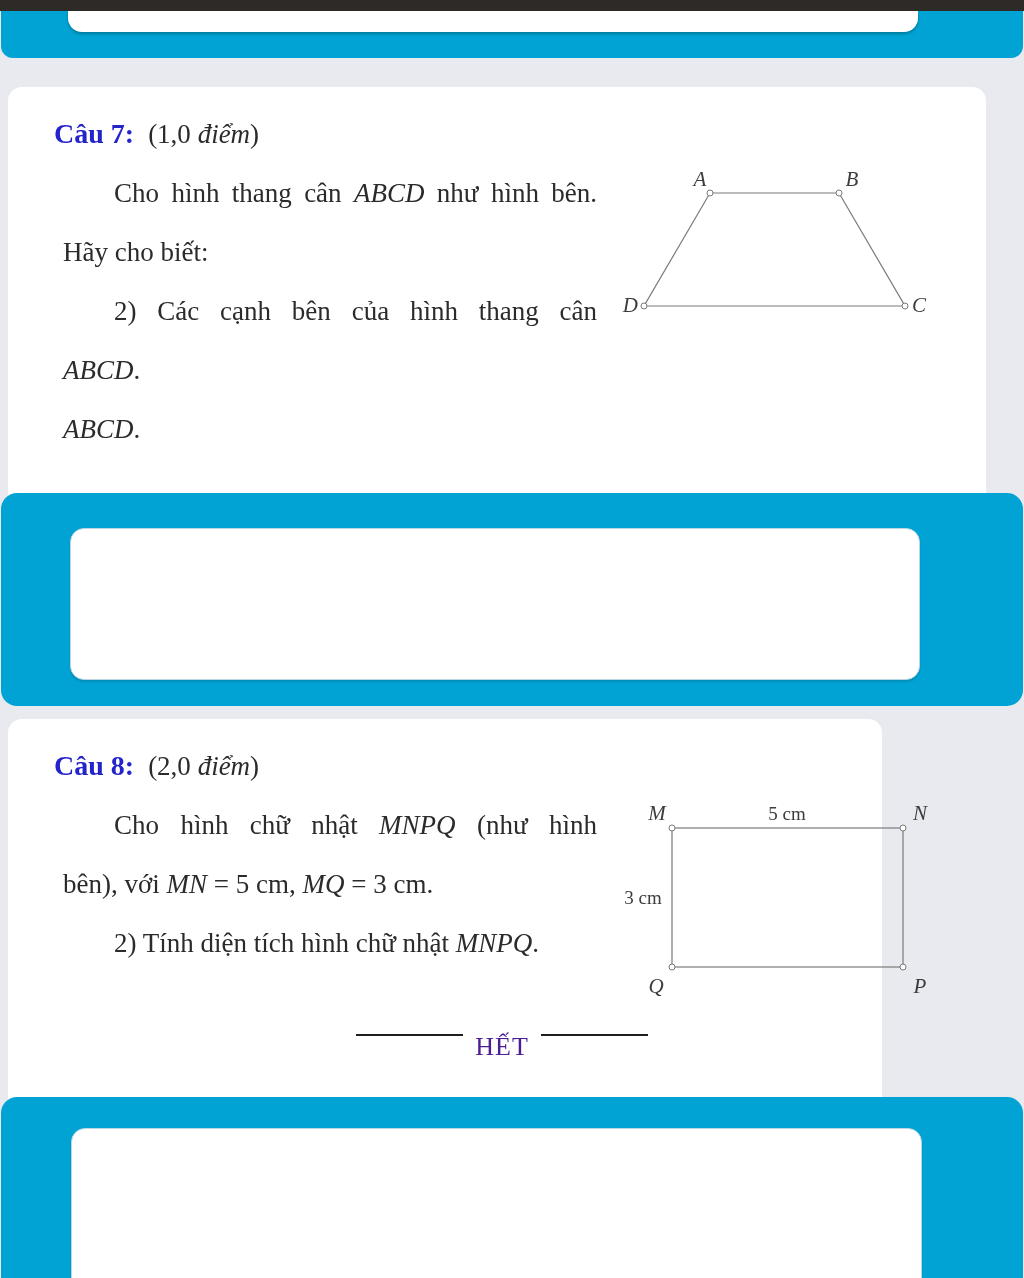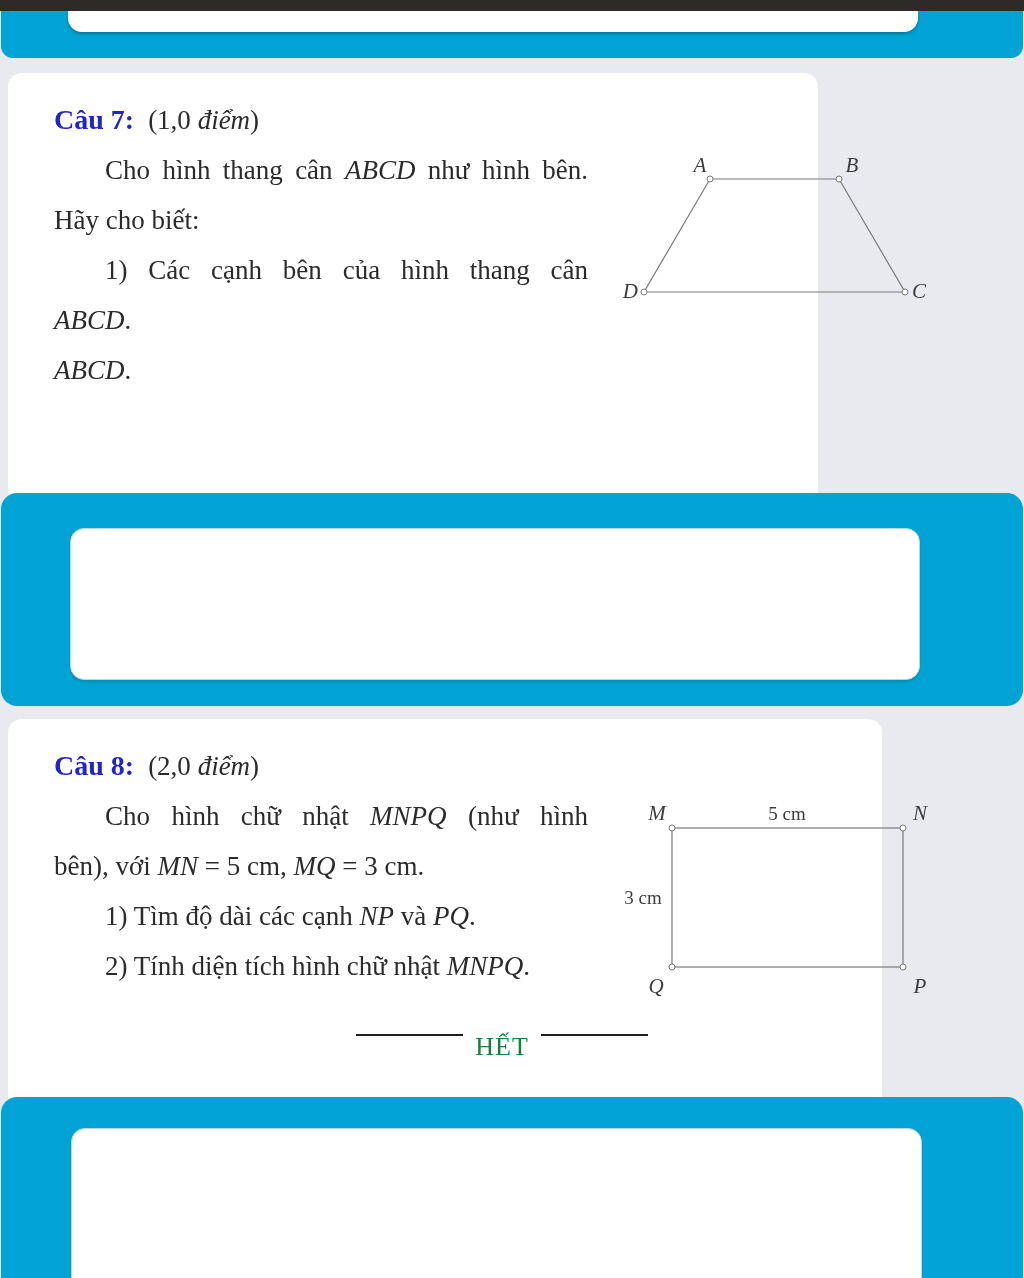--- a/index.html
+++ b/index.html
@@ -16,28 +16,28 @@
   .status-bar{left:0;top:0;width:1024px;height:11px;background:#2e2a28;z-index:5;}
   .band{background:#00a3d3;z-index:2;}
   .band-top{left:1px;top:11px;width:1022px;height:47px;border-radius:0 0 12px 12px;}
   .top-strip{
     left:68px;top:11px;width:850px;height:21px;background:#ffffff;
     border-radius:0 0 14px 14px;z-index:3;
     box-shadow:0 2px 3px rgba(0,0,0,.25);
   }
   
   .card{background:#ffffff;border-radius:14px;z-index:1;}
-  .card-q7{left:8px;top:73px;width:810px;height:430px;}
+  .card-q7{left:8px;top:87px;width:978px;height:430px;}
   .card-q8{left:8px;top:719px;width:874px;height:392px;}
   .content{position:absolute;left:46px;top:22px;width:534px;}
   .heading{height:50px;line-height:50px;font-size:27px;white-space:nowrap;}
   .qnum{color:#2424cb;font-weight:bold;font-size:28px;}
   .pts{margin-left:14px;}
   .line{
-    margin:0;height:50px;line-height:50px;font-size:27px;
+    margin:9px;height:50px;line-height:50px;font-size:27px;
     width:534px;white-space:nowrap;
   }
   .indent{text-indent:51px;}
   .just{white-space:normal;text-align:justify;text-align-last:justify;text-justify:inter-word;}
   .it,i{font-style:italic;}
   
   .band-mid{left:1px;top:493px;width:1022px;height:213px;border-radius:16px;}
   .band-bottom{left:1px;top:1097px;width:1022px;height:182px;border-radius:16px 16px 0 0;}
   .answer-box{
     background:#ffffff;border:1px solid #b9d5e3;border-radius:14px;z-index:3;
@@ -52,39 +52,39 @@
   .fig path,.fig rect{fill:none;stroke:#7a7a7a;stroke-width:1.2;}
   .fig circle{fill:#ffffff;stroke:#7a7a7a;stroke-width:1;}
   .vlabel{font-family:"Liberation Serif","DejaVu Serif",serif;font-style:italic;font-size:21px;fill:#3c3c3c;}
   .dimlabel{font-family:"Liberation Serif","DejaVu Serif",serif;font-size:19px;fill:#3c3c3c;}
   
   .het{
     position:absolute;left:348px;top:294px;width:292px;height:44px;
     display:flex;align-items:center;gap:12px;
   }
   .het .rule{flex:1;border-top:2px solid #1f1f1f;height:0;}
-  .het .het-text{font-size:26px;letter-spacing:1px;color:#15803d;margin-top:24px;}
+  .het .het-text{font-size:26px;letter-spacing:1px;color:#4c1d95;margin-top:24px;}
 </style>
 </head>
 <body>
 
 <div class="abs status-bar"></div>
 
 <div class="abs band band-top">
 </div>
 <div class="abs top-strip"></div>
 
 <section class="abs card card-q7">
   <div class="content">
     <div class="heading">
       <span class="qnum">Câu 7:</span><span class="pts"><span>(1,0 </span><i>điểm</i><span>)</span></span>
     </div>
     <p class="line indent just"><span>Cho hình thang cân </span><span class="it">ABCD</span><span> như hình bên.</span></p>
     <p class="line"><span>Hãy cho biết:</span></p>
-    <p class="line indent just"><span>1) Các cạnh bên của hình thang cân</span></p>
+    <p class="line indent just"><span>2) Các cạnh bên của hình thang cân</span></p>
     <p class="line"><span class="it">ABCD</span><span>.</span></p>
     <p class="line"><span class="it">ABCD</span><span>.</span></p>
   </div>
 
   <svg class="fig fig-trapezoid" viewBox="0 0 416 180">
     <path d="M110,39 L239,39 L305,152 L44,152 Z"></path>
     <circle cx="110" cy="39" r="3"></circle>
     <circle cx="239" cy="39" r="3"></circle>
     <circle cx="305" cy="152" r="3"></circle>
     <circle cx="44" cy="152" r="3"></circle>
@@ -98,21 +98,20 @@
 <div class="abs band band-mid"></div>
 <div class="abs answer-box answer-box-mid"></div>
 
 <section class="abs card card-q8">
   <div class="content">
     <div class="heading">
       <span class="qnum">Câu 8:</span><span class="pts"><span>(2,0 </span><i>điểm</i><span>)</span></span>
     </div>
     <p class="line indent just"><span>Cho hình chữ nhật </span><span class="it">MNPQ</span><span> (như hình</span></p>
     <p class="line"><span>bên), với </span><span class="it">MN</span><span> = 5 cm, </span><span class="it">MQ</span><span> = 3 cm.</span></p>
-    <p class="line indent"><span>1) Tìm độ dài các cạnh </span><span class="it">NP</span><span> và </span><span class="it">PQ</span><span>.</span></p>
     <p class="line indent"><span>2) Tính diện tích hình chữ nhật </span><span class="it">MNPQ</span><span>.</span></p>
   </div>
 
   <svg class="fig fig-rect" viewBox="0 0 414 220">
     <rect x="62" y="38" width="231" height="139"></rect>
     <circle cx="62" cy="38" r="3"></circle>
     <circle cx="293" cy="38" r="3"></circle>
     <circle cx="293" cy="177" r="3"></circle>
     <circle cx="62" cy="177" r="3"></circle>
     <text class="vlabel" x="47" y="30" text-anchor="middle">M</text>

